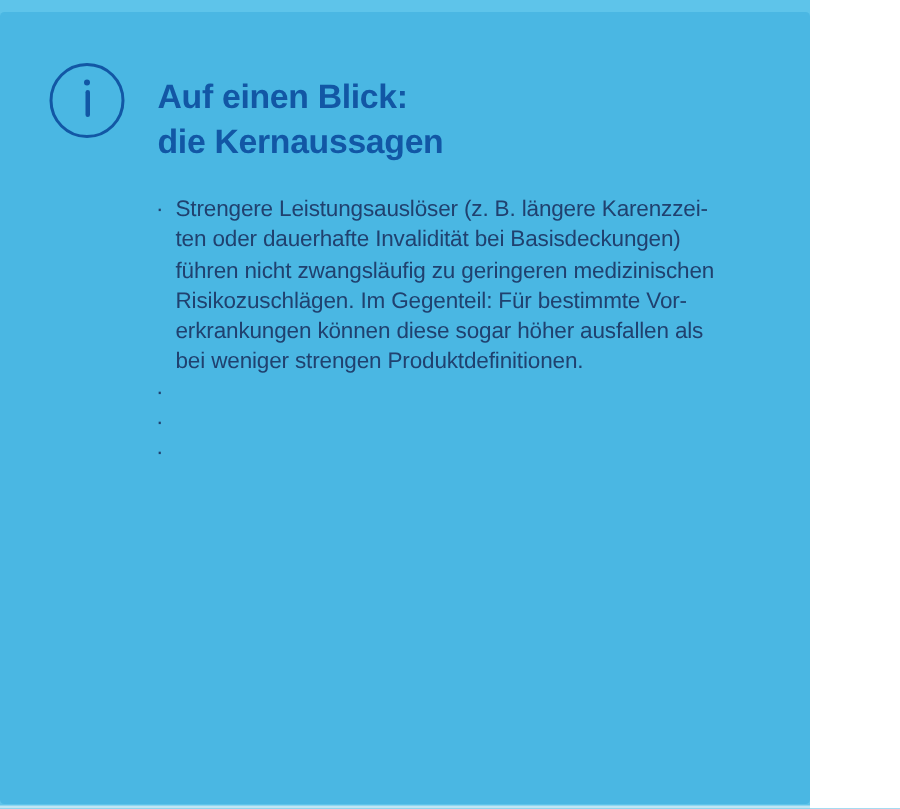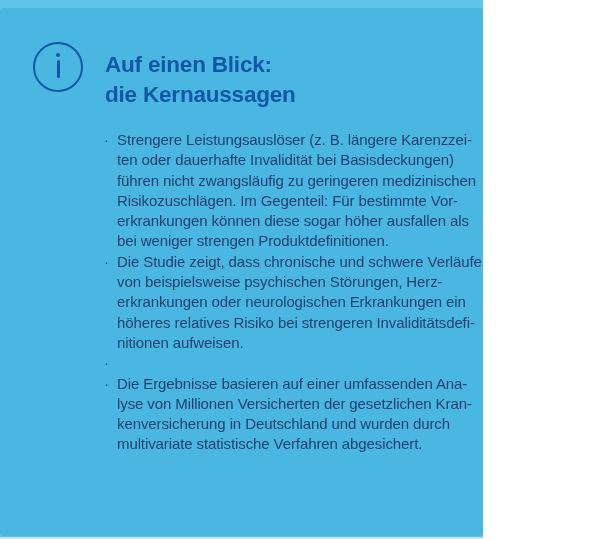--- a/index.html
+++ b/index.html
@@ -1,21 +1,21 @@
 <!DOCTYPE html>
 <html lang="de"><head>
 <meta charset="utf-8">
 <style>
   * { box-sizing: border-box; }
   html, body { margin: 0; padding: 0; }
   body { font-family: "Liberation Sans", sans-serif; }
 
   .page {
     position: relative;
-    width: 483px;
+    width: 540px;
     height: 539px;
     background: #5ec4ea;           
     overflow: hidden;
   }
 
   .card {
     position: absolute;
     top: 8px; left: 0; right: 0; bottom: 3px;
     background: #4ab7e3;           
     border-radius: 3px;
@@ -105,33 +105,24 @@
         <span class="bullet-marker">·</span>
         <span class="bullet-text">Strengere Leistungsauslöser (z. B. längere Karenzzei-
 ten oder dauerhafte Invalidität bei Basisdeckungen)
 führen nicht zwangsläufig zu geringeren medizinischen
 Risikozuschlägen. Im Gegenteil: Für bestimmte Vor-
 erkrankungen können diese sogar höher ausfallen als
 bei weniger strengen Produktdefinitionen.</span>
       </li>
       <li>
         <span class="bullet-marker">·</span>
-        <span class="bullet-text">Die Studie zeigt, dass chronische und schwere Verläufe
-von beispielsweise psychischen Störungen, Herz-
-erkrankungen oder neurologischen Erkrankungen ein
-höheres relatives Risiko bei strengeren Invaliditätsdefi-
-nitionen aufweisen.</span>
       </li>
       <li>
         <span class="bullet-marker">·</span>
       </li>
       <li>
         <span class="bullet-marker">·</span>
-        <span class="bullet-text">Die Ergebnisse basieren auf einer umfassenden Ana-
-lyse von Millionen Versicherten der gesetzlichen Kran-
-kenversicherung in Deutschland und wurden durch
-multivariate statistische Verfahren abgesichert.</span>
       </li>
     </ul>
 
   </div>
   <div class="bottom-strip"></div>
 </div>
 
 </body></html>

